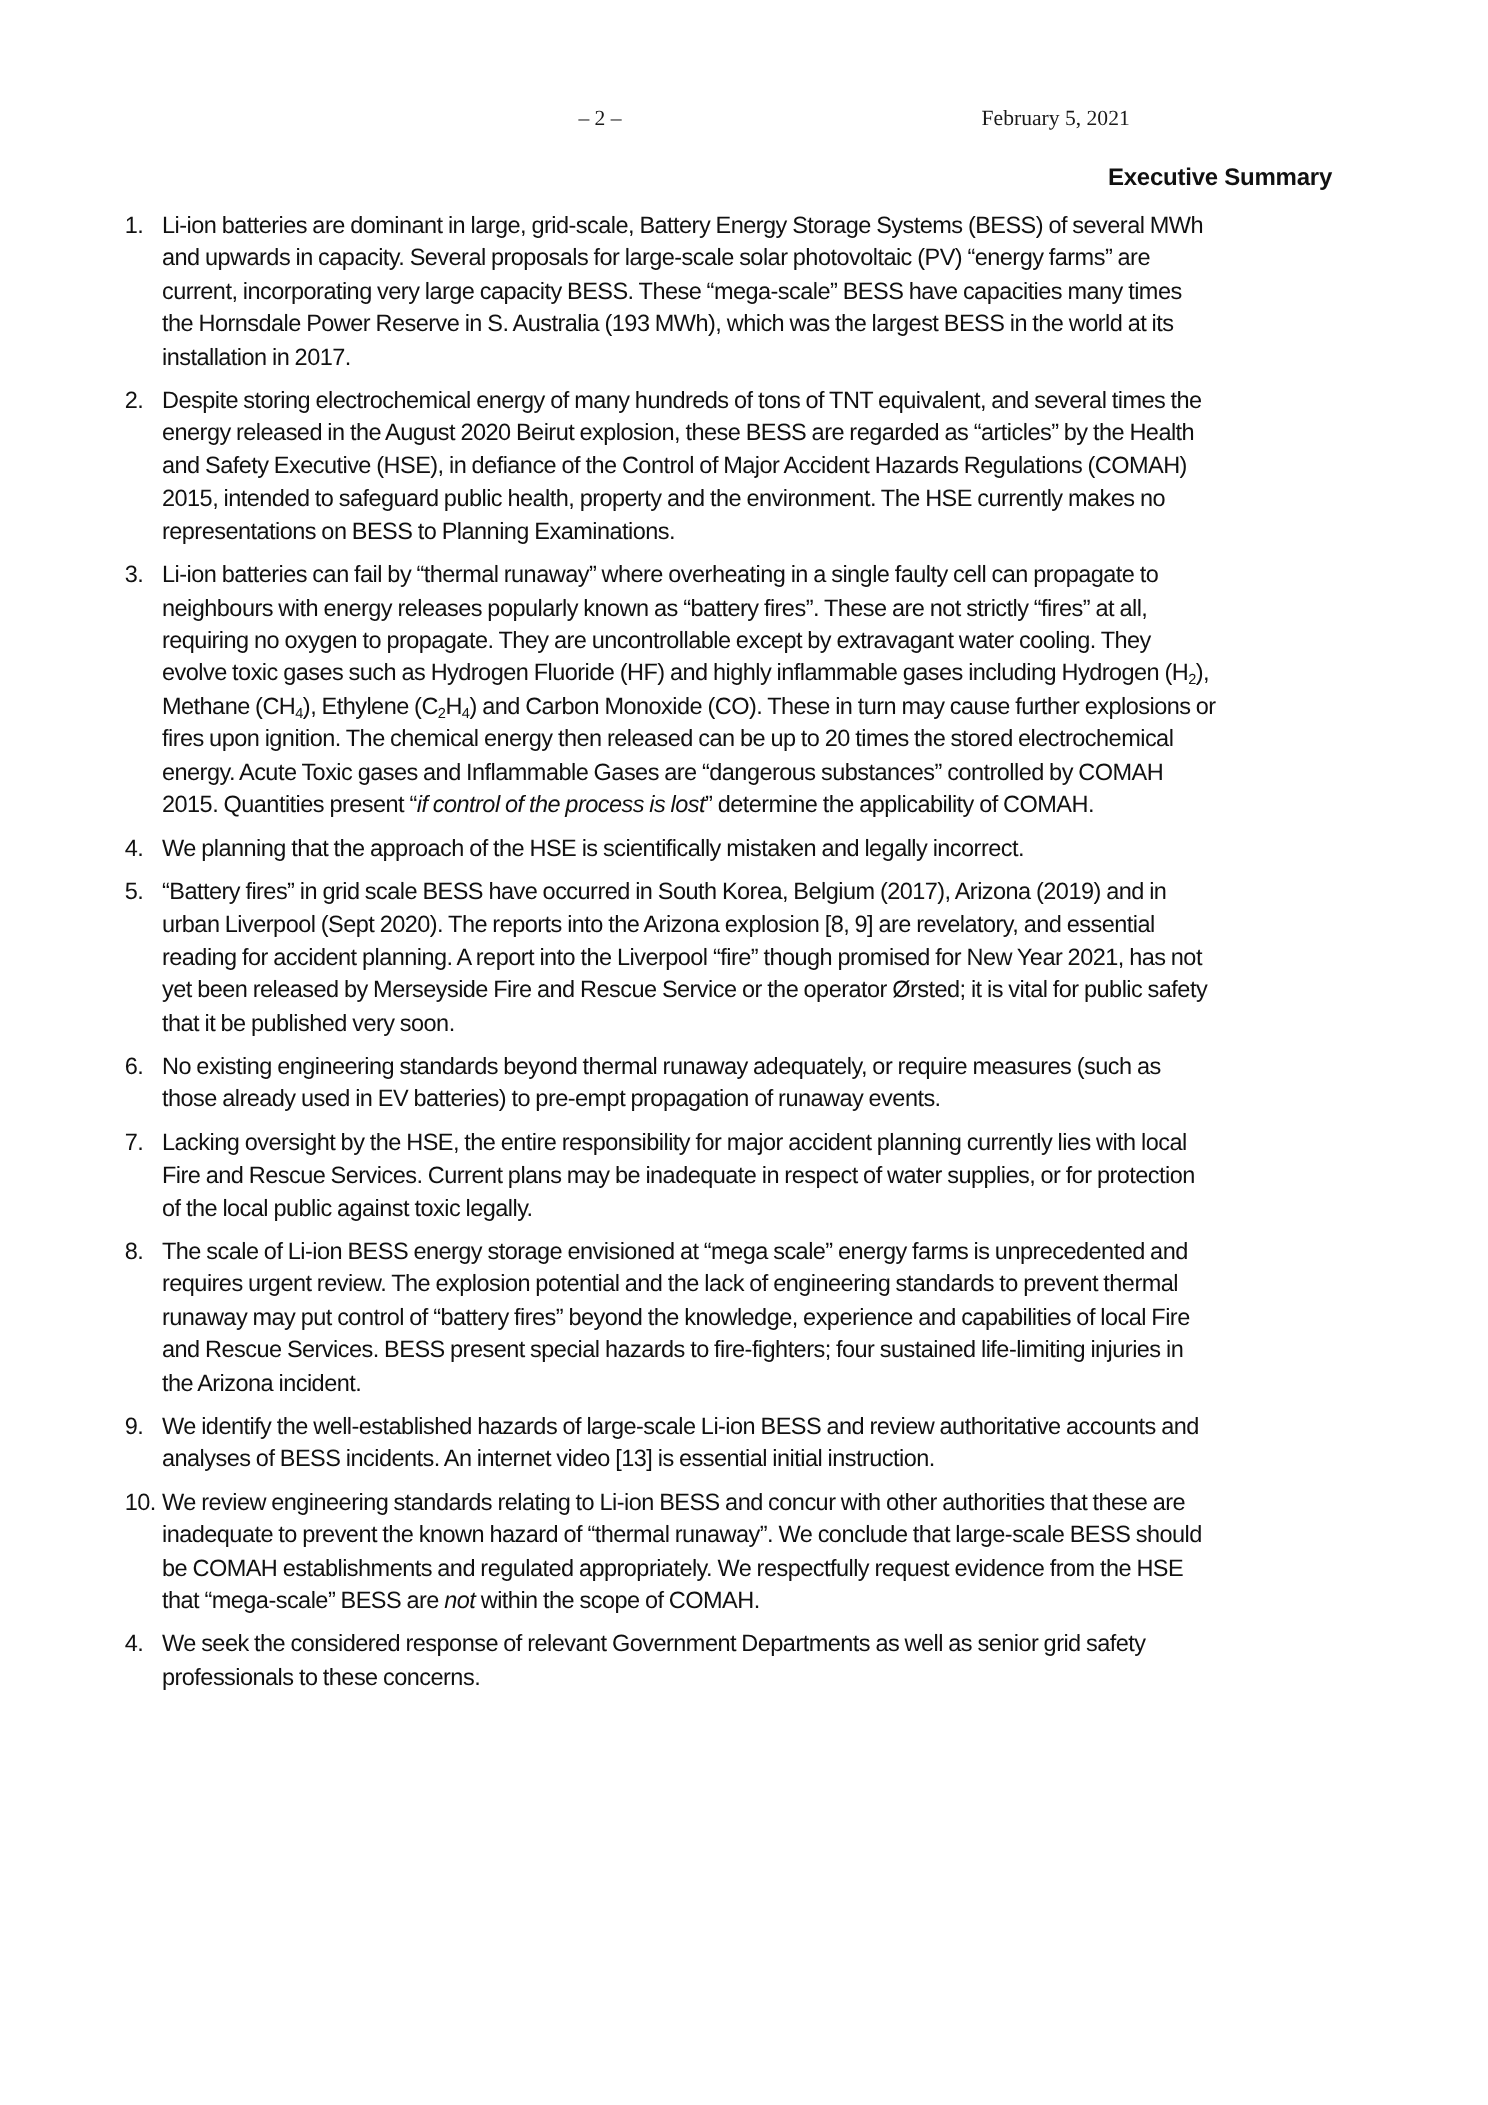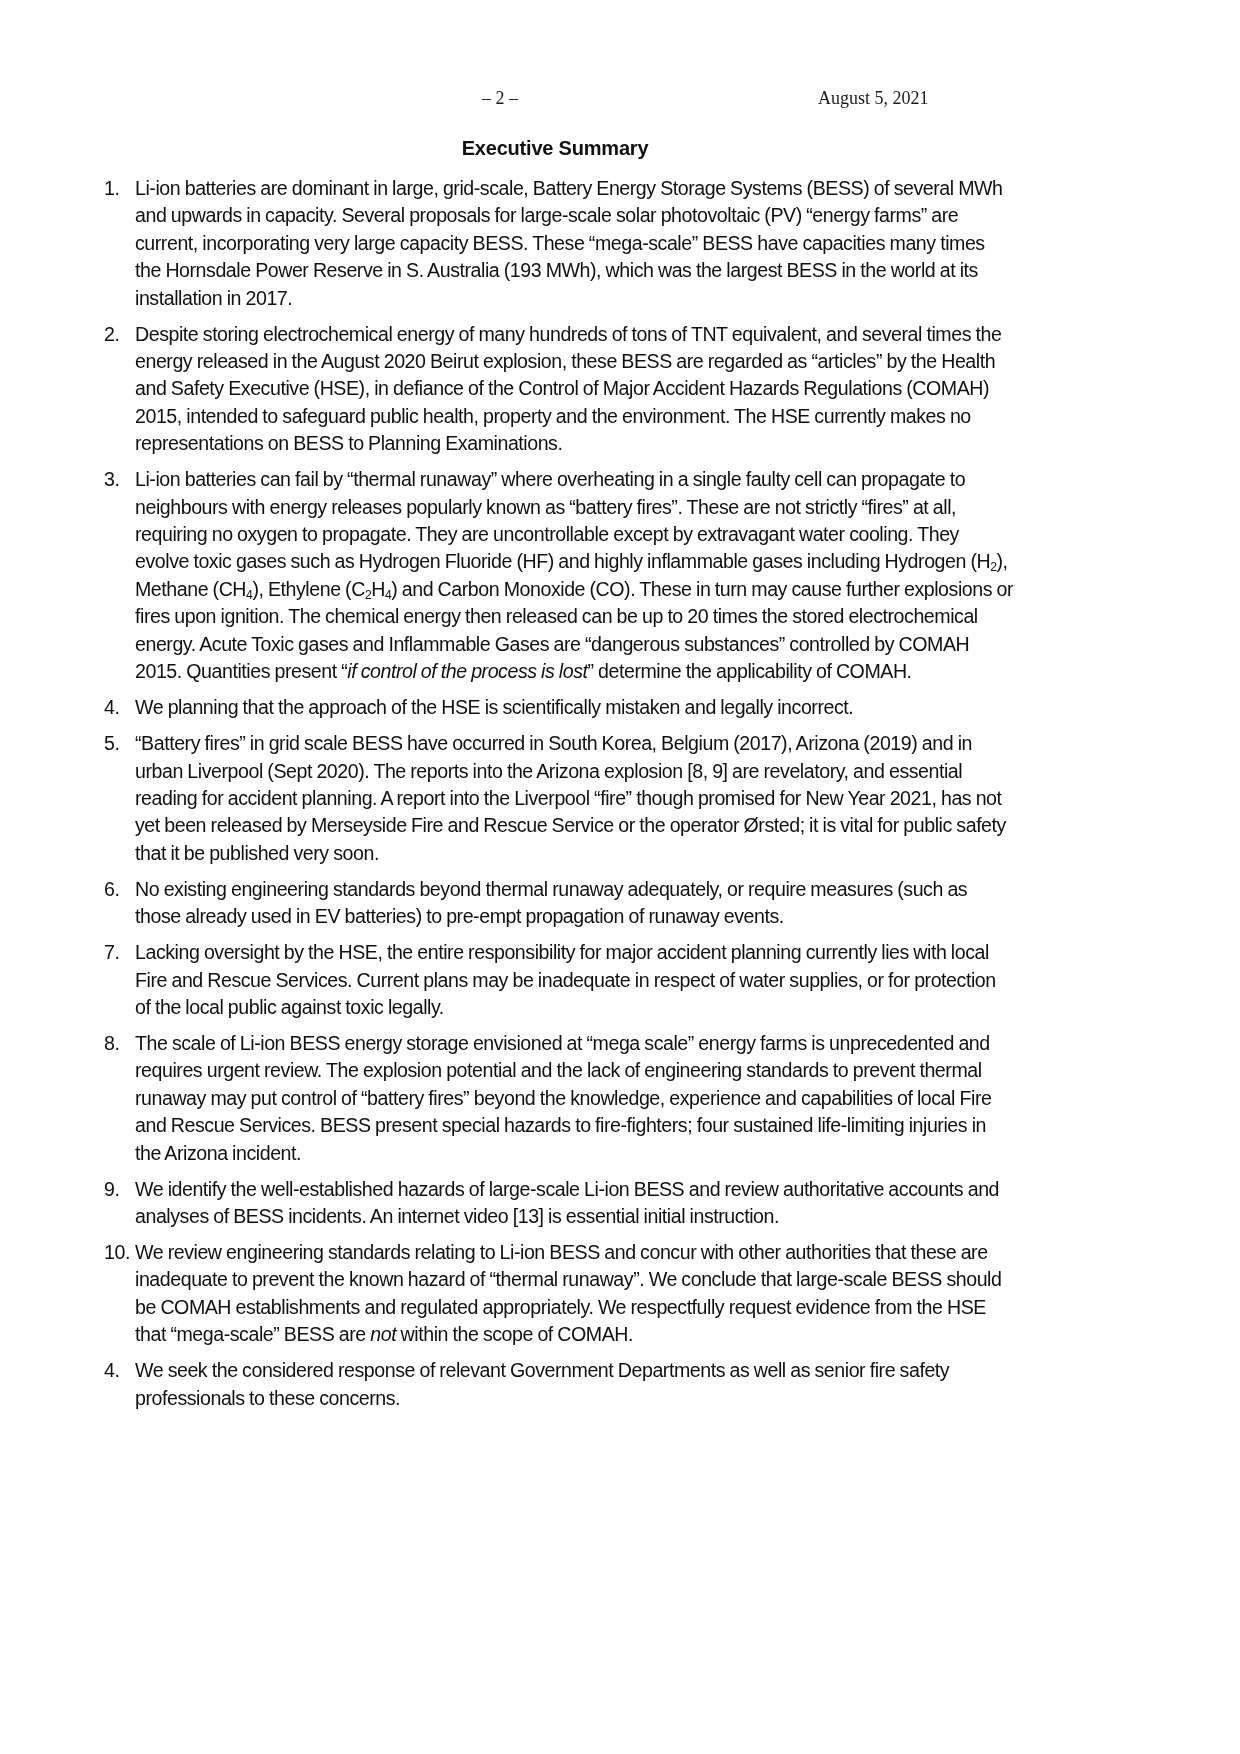--- a/index.html
+++ b/index.html
@@ -33,21 +33,21 @@
   .page-date {
     position: absolute;
     left: 818px;
     top: 0;
   }
   .title {
     position: absolute;
     top: 137px;
     left: 0;
     width: 1110px;
-    text-align: center;
+    text-align: right;
     font-weight: bold;
     font-size: 20px;
     letter-spacing: -0.2px;
     color: #111;
   }
   .summary-list {
     position: absolute;
     top: 175px;
     left: 104px;
     width: 910px;
@@ -80,21 +80,21 @@
   }
   em {
     font-style: italic;
   }
 </style>
 </head>
 <body>
 
 <div class="page-header">
   <span class="page-number">– 2 –</span>
-  <span class="page-date">August 5, 2021</span>
+  <span class="page-date">February 5, 2021</span>
 </div>
 
 <div class="title">Executive Summary</div>
 
 <ol class="summary-list">
   <li class="summary-item">
     <span class="item-number">1.</span>
     <span class="item-text">Li-ion batteries are dominant in large, grid-scale, Battery Energy Storage Systems (BESS) of several MWh and upwards in capacity. Several proposals for large-scale solar photovoltaic (PV) “energy farms” are current, incorporating very large capacity BESS. These “mega-scale” BESS have capacities many times the Hornsdale Power Reserve in S. Australia (193 MWh), which was the largest BESS in the world at its installation in 2017.</span>
   </li>
   <li class="summary-item">
@@ -128,15 +128,15 @@
   <li class="summary-item">
     <span class="item-number">9.</span>
     <span class="item-text">We identify the well-established hazards of large-scale Li-ion BESS and review authoritative accounts and analyses of BESS incidents. An internet video [13] is essential initial instruction.</span>
   </li>
   <li class="summary-item">
     <span class="item-number">10.</span>
     <span class="item-text"><span>We review engineering standards relating to Li-ion BESS and concur with other authorities that these are inadequate to prevent the known hazard of “thermal runaway”. We conclude that large-scale BESS should be COMAH establishments and regulated appropriately. We respectfully request evidence from the HSE that “mega-scale” BESS are </span><em>not</em><span> within the scope of COMAH.</span></span>
   </li>
   <li class="summary-item">
     <span class="item-number">4.</span>
-    <span class="item-text">We seek the considered response of relevant Government Departments as well as senior fire safety professionals to these concerns.</span>
+    <span class="item-text">We seek the considered response of relevant Government Departments as well as senior grid safety professionals to these concerns.</span>
   </li>
 </ol>
 
 </body></html>

